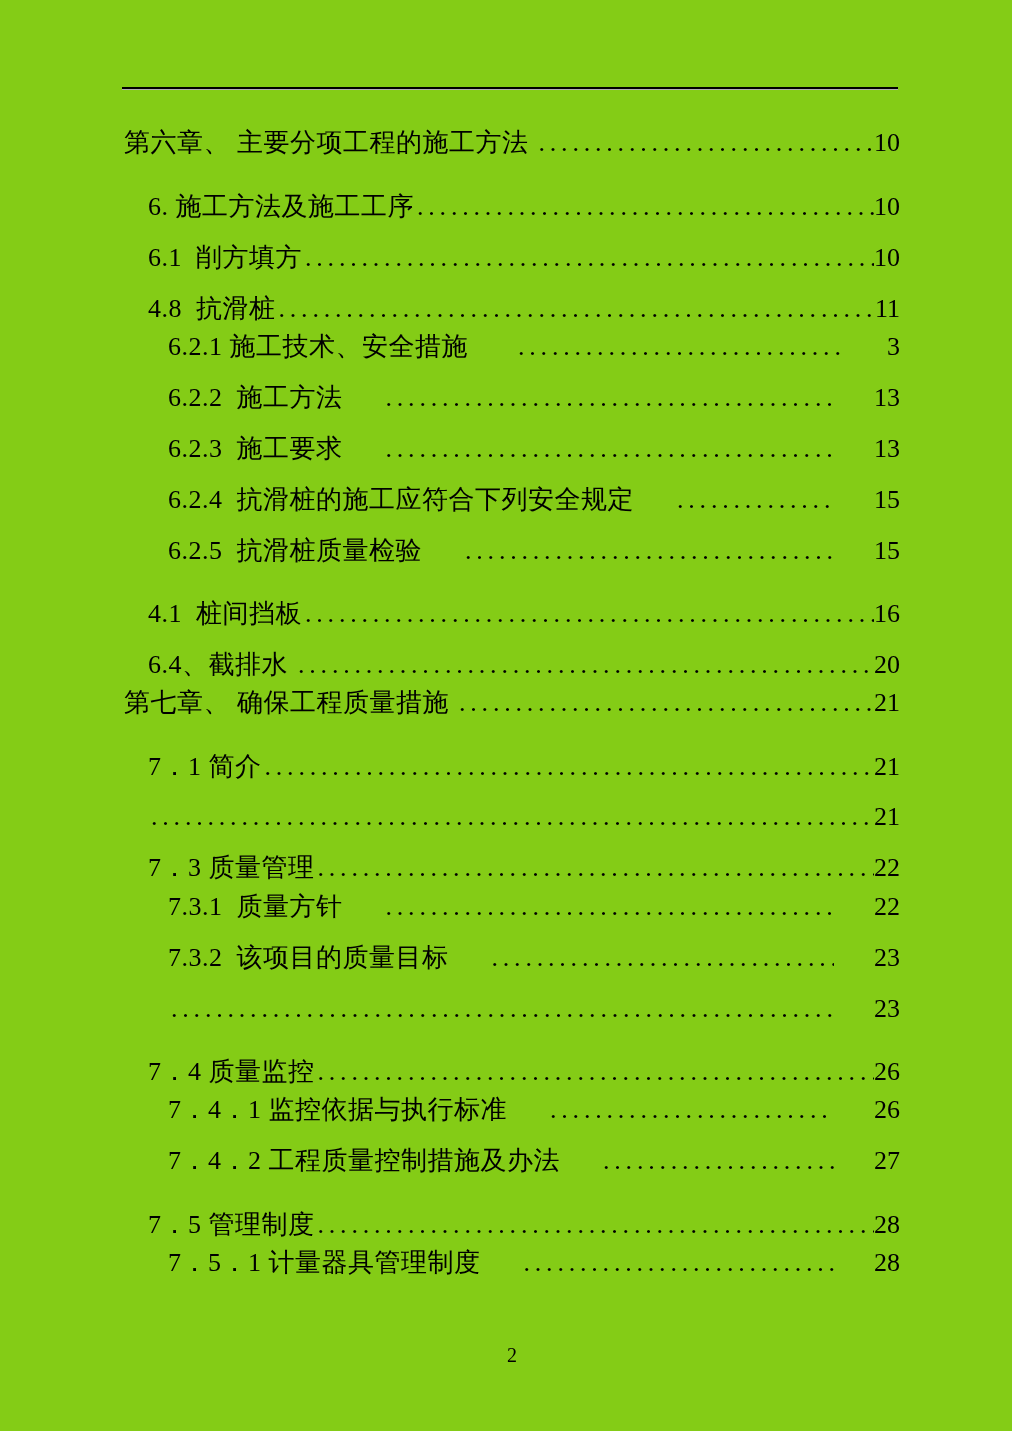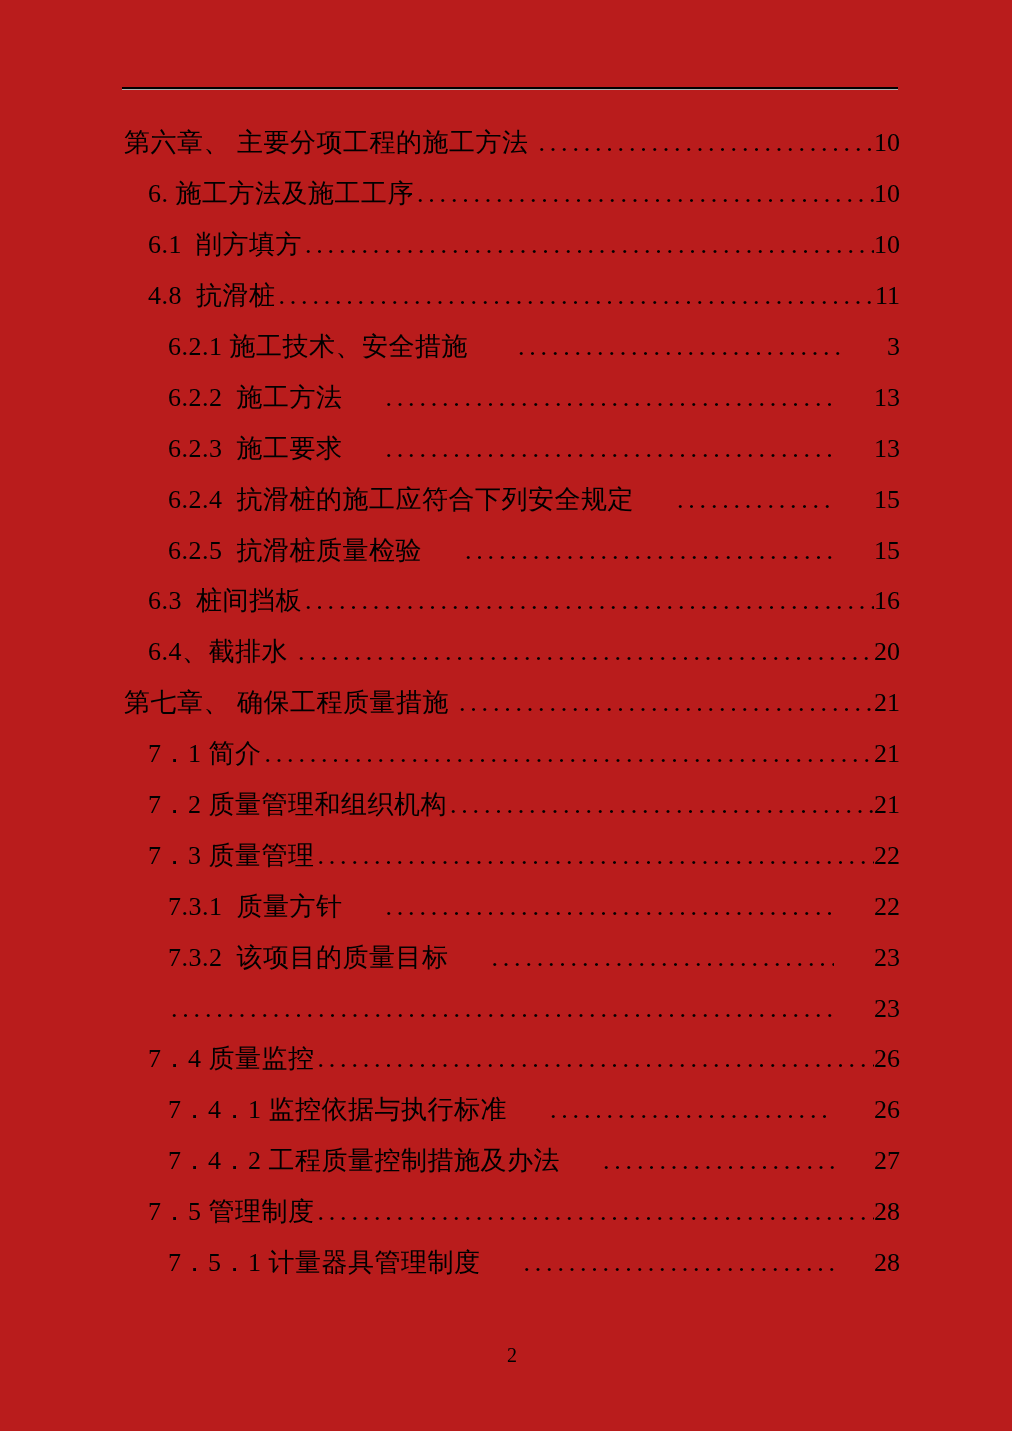--- a/index.html
+++ b/index.html
@@ -11,21 +11,21 @@
     width: 1012px;
     height: 1431px;
     position: relative;
     font-family: "Liberation Serif", "DejaVu Serif", serif;
     color: #000000;
     overflow: hidden;
   }
   .page {
     position: absolute;
     inset: 0;
-    background: #b91c1c;
+    background: #84cc16;
   }
   .header-rule {
     position: absolute;
     left: 122px;
     top: 87px;
     width: 776px;
     height: 2px;
     background: #000000;
     border-bottom: 1px solid #b0b0b0;
   }
@@ -37,21 +37,21 @@
   }
   .toc-row {
     height: 50.9px;
     display: flex;
     align-items: center;
     font-size: 26px;
     line-height: 1;
     white-space: pre;
   }
   .toc-row.lvl-0 { padding-left: 0; }
-  .toc-row.lvl-1 { padding-left: 24px; }
+  .toc-row.lvl-1 { padding-left: 24px; align-items: flex-end; }
   .toc-row.lvl-2 { padding-left: 44px; gap: 40px; }
   .toc-title {
     white-space: pre;
     flex: 0 0 auto;
     letter-spacing: 0.5px;
   }
   .toc-leader {
     flex: 1 1 auto;
     overflow: hidden;
     white-space: nowrap;
@@ -119,41 +119,40 @@
     <span class="toc-title">6.2.4  抗滑桩的施工应符合下列安全规定</span>
     <span class="toc-leader">................................................................................................................................................................</span>
     <span class="toc-page">15</span>
   </div>
       <div class="toc-row lvl-2">
     <span class="toc-title">6.2.5  抗滑桩质量检验</span>
     <span class="toc-leader">................................................................................................................................................................</span>
     <span class="toc-page">15</span>
   </div>
       <div class="toc-row lvl-1">
-    <span class="toc-title">6.3  桩间挡板</span>
+    <span class="toc-title">4.1  桩间挡板</span>
     <span class="toc-leader">................................................................................................................................................................</span>
     <span class="toc-page">16</span>
   </div>
       <div class="toc-row lvl-1">
     <span class="toc-title">6.4、截排水 </span>
     <span class="toc-leader">................................................................................................................................................................</span>
     <span class="toc-page">20</span>
   </div>
       <div class="toc-row lvl-0">
     <span class="toc-title">第七章、 确保工程质量措施 </span>
     <span class="toc-leader">................................................................................................................................................................</span>
     <span class="toc-page">21</span>
   </div>
       <div class="toc-row lvl-1">
     <span class="toc-title">7．1 简介</span>
     <span class="toc-leader">................................................................................................................................................................</span>
     <span class="toc-page">21</span>
   </div>
       <div class="toc-row lvl-1">
-    <span class="toc-title">7．2 质量管理和组织机构</span>
     <span class="toc-leader">................................................................................................................................................................</span>
     <span class="toc-page">21</span>
   </div>
       <div class="toc-row lvl-1">
     <span class="toc-title">7．3 质量管理</span>
     <span class="toc-leader">................................................................................................................................................................</span>
     <span class="toc-page">22</span>
   </div>
       <div class="toc-row lvl-2">
     <span class="toc-title">7.3.1  质量方针</span>

